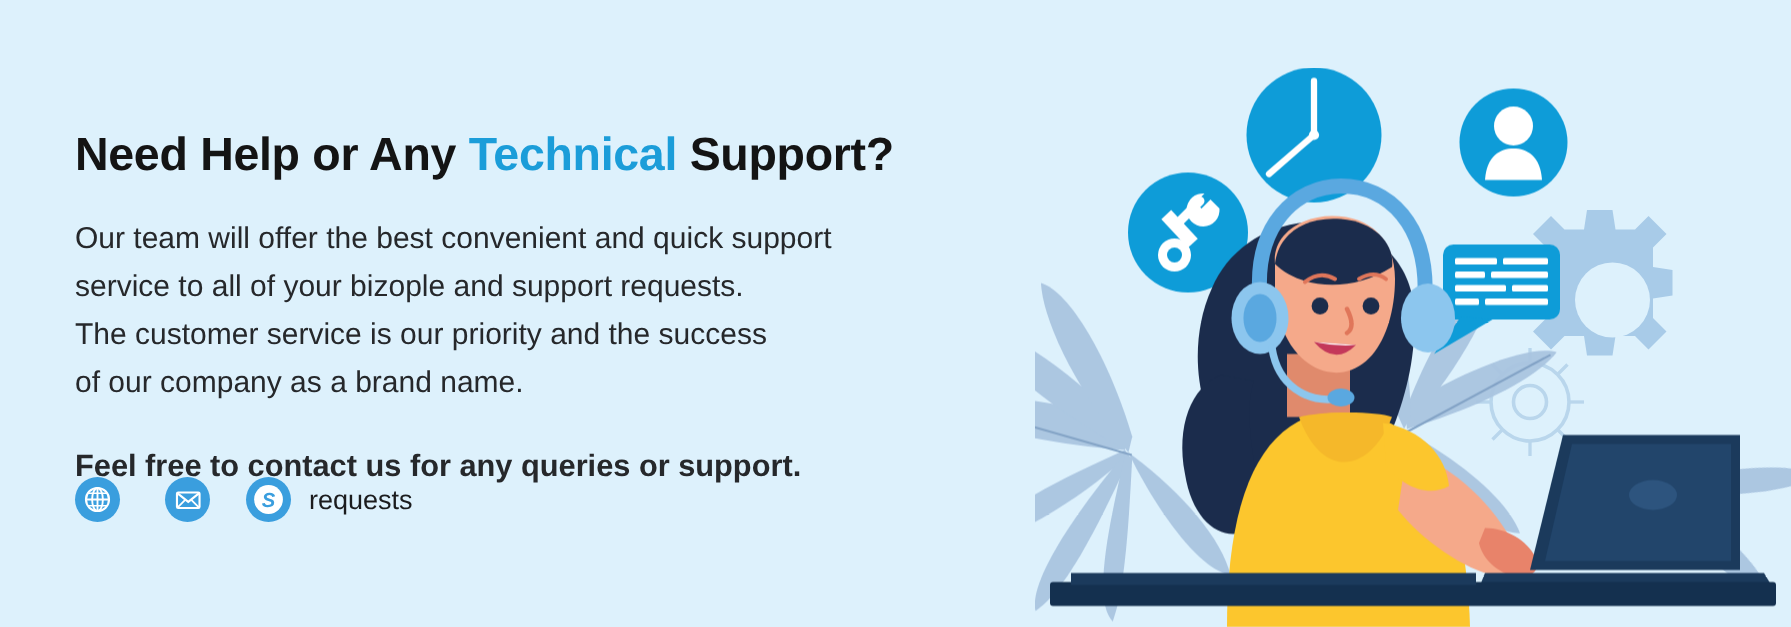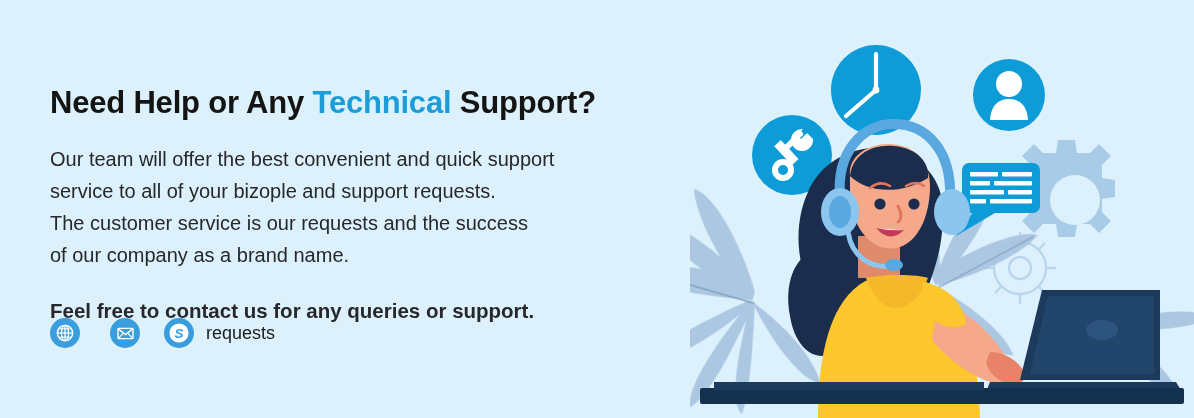--- a/index.html
+++ b/index.html
@@ -44,21 +44,21 @@
 
 <div id="banner">
 
   <div class="left-col">
 
     <h1 class="headline"><span>Need Help or Any </span><span class="accent">Technical</span><span> Support?</span></h1>
 
     <div class="body-copy">
       <div class="line">Our team will offer the best convenient and quick support</div>
       <div class="line">service to all of your bizople and support requests.</div>
-      <div class="line">The customer service is our requests and the success</div>
+      <div class="line">The customer service is our priority and the success</div>
       <div class="line">of our company as a brand name.</div>
     </div>
 
     <div class="body-copy2">
       <div class="line">Feel free to contact us for any queries or support.</div>
     </div>
   </div>
 
   <div class="contact-row">
 

